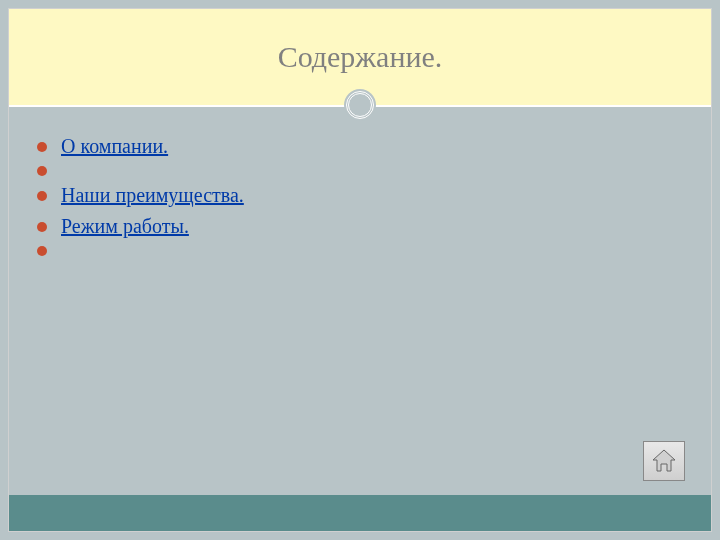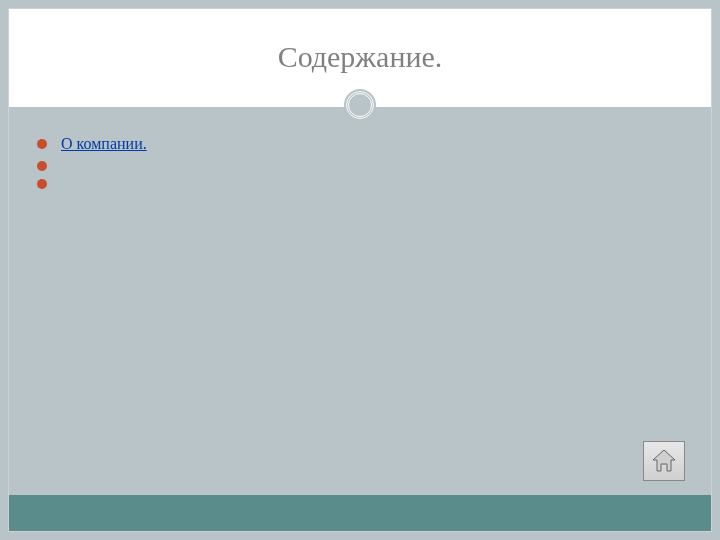--- a/index.html
+++ b/index.html
@@ -13,21 +13,21 @@
     }
     .slide {
       position: absolute;
       top: 8px;
       left: 8px;
       right: 8px;
       bottom: 8px;
       border: 1px solid #d0d0d0;
     }
     .header {
-      background: #ffffff;
+      background: #fef9c3;
       height: 96px;
       display: flex;
       align-items: center;
       justify-content: center;
     }
     .title {
       font-size: 30px;
       color: #808080;
       font-weight: normal;
     }
@@ -55,21 +55,21 @@
       padding: 30px 10px 10px 28px;
       height: calc(100% - 96px - 36px);
     }
     .toc {
       list-style: none;
     }
     .toc li {
       display: flex;
       align-items: center;
       margin-bottom: 8px;
-      font-size: 16px;
+      font-size: 20px;
     }
     .bullet {
       width: 10px;
       height: 10px;
       border-radius: 50%;
       background: #c94d2f;
       margin-right: 14px;
       flex-shrink: 0;
     }
     .link {
@@ -115,20 +115,28 @@
     <ul class="toc">
       <li>
         <span class="bullet"></span>
         <a class="link">О компании.</a>
       </li>
       <li>
         <span class="bullet"></span>
       </li>
       <li>
         <span class="bullet"></span>
+        <a class="link">Наши преимущества.</a>
+      </li>
+      <li>
+        <span class="bullet"></span>
+        <a class="link">Режим работы.</a>
+      </li>
+      <li>
+        <span class="bullet"></span>
       </li>
     </ul>
   </div>
 
   <div class="home-button">
     <svg width="28" height="26" viewBox="0 0 28 26">
       <polygon points="14,2 25,12 21,12 21,23 17,23 17,16 11,16 11,23 7,23 7,12 3,12" fill="#d0d0d0" stroke="#666" stroke-width="1"></polygon>
     </svg>
   </div>
 

